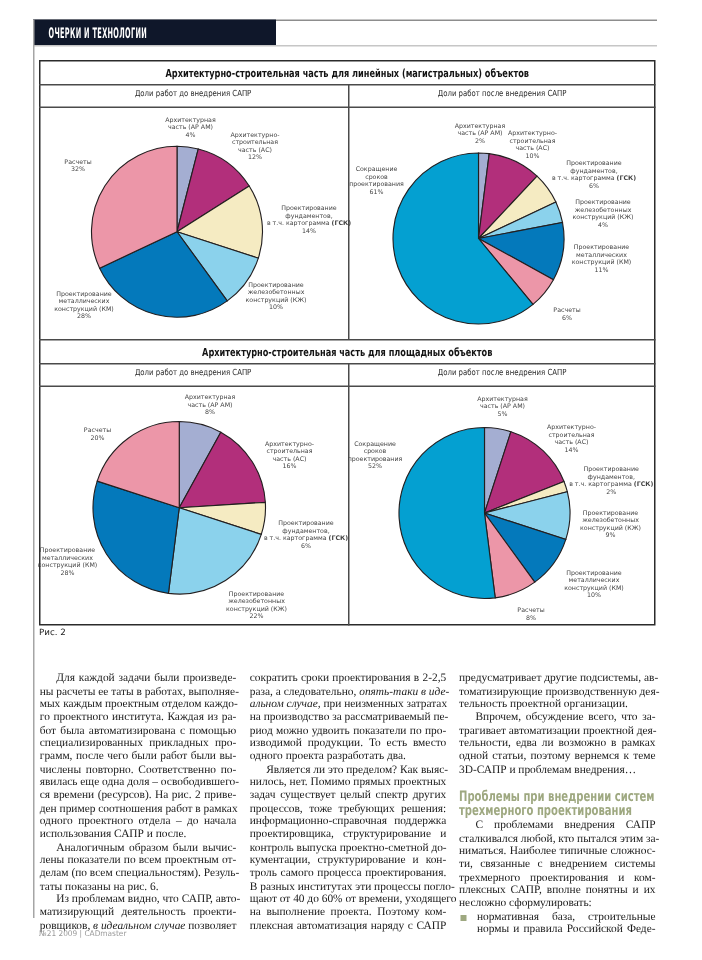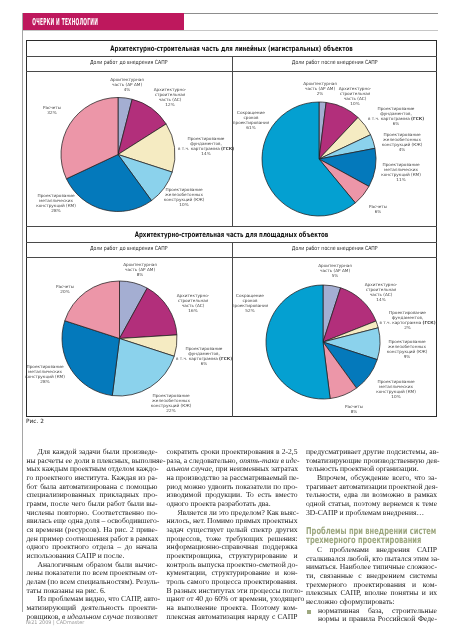--- a/index.html
+++ b/index.html
@@ -4,21 +4,21 @@
 <style>
 
   html,body{margin:0;padding:0;background:#fff;}
   body{width:468px;height:640px;overflow:hidden;position:relative;
        font-family:"Liberation Serif",serif;
        -webkit-font-smoothing:antialiased;text-rendering:geometricPrecision;}
   .page{position:absolute;left:0;top:0;width:468px;height:640px;}
 
   
   #rule-top{position:absolute;left:22px;top:13px;width:416px;height:1px;background:#8d8d8d;}
-  #sec-tab{position:absolute;left:22px;top:13px;width:162px;height:17px;background:#be185d;}
+  #sec-tab{position:absolute;left:22px;top:13px;width:162px;height:17px;background:#0f172a;}
   #sec-tab span{display:block;color:#fff;font-family:"DejaVu Sans Condensed",sans-serif;font-weight:bold;
        font-size:9.6px;letter-spacing:.45px;line-height:19.2px;padding-left:20.5px;
        transform:scaleX(.505);transform-origin:left center;white-space:nowrap;}
   #rule-top2{position:absolute;left:22px;top:30px;width:416px;height:1px;background:#c6c6c6;}
   #left-rule{position:absolute;left:22px;top:13px;width:1px;height:599px;background:#a5a5a5;}
 
   
   .figbox{position:absolute;border:1px solid #2b2b2b;box-sizing:border-box;}
   .secttl{position:absolute;text-align:center;
        font-family:"DejaVu Sans Condensed",sans-serif;font-weight:bold;font-size:7.4px;color:#131313;
@@ -145,21 +145,21 @@
       <div class="lbl" style="left:407.5px;top:309.5px;">Проектирование<br>фундаментов,<br>в т.ч. картограмма <b>(ГСК)</b><br>2%</div>
       <div class="lbl" style="left:407px;top:338.5px;">Проектирование<br>железобетонных<br>конструкций (КЖ)<br>9%</div>
       <div class="lbl" style="left:396px;top:378.5px;">Проектирование<br>металлических<br>конструкций (КМ)<br>10%</div>
       <div class="lbl" style="left:354px;top:403.5px;">Расчеты<br>8%</div>
       <div class="lbl" style="left:250px;top:292.5px;">Сокращение<br>сроков<br>проектирования<br>52%</div>
     </div>
   <div id="figcap">Рис. 2</div>
 
   <div id="col1" class="col" style="left: 26.5px;">
       <div class="ln ind">Для каждой задачи были произведе-</div>
-      <div class="ln">ны расчеты ее доли в плексных, выполняе-</div>
+      <div class="ln">ны расчеты ее таты в работах, выполняе-</div>
       <div class="ln">мых каждым проектным отделом каждо-</div>
       <div class="ln">го проектного института. Каждая из ра-</div>
       <div class="ln">бот была автоматизирована с помощью</div>
       <div class="ln">специализированных прикладных про-</div>
       <div class="ln">грамм, после чего были работ были вы-</div>
       <div class="ln">числены повторно. Соответственно по-</div>
       <div class="ln">явилась еще одна доля – освободившего-</div>
       <div class="ln">ся времени (ресурсов). На рис. 2 приве-</div>
       <div class="ln">ден пример соотношения работ в рамках</div>
       <div class="ln">одного проектного отдела – до начала</div>

